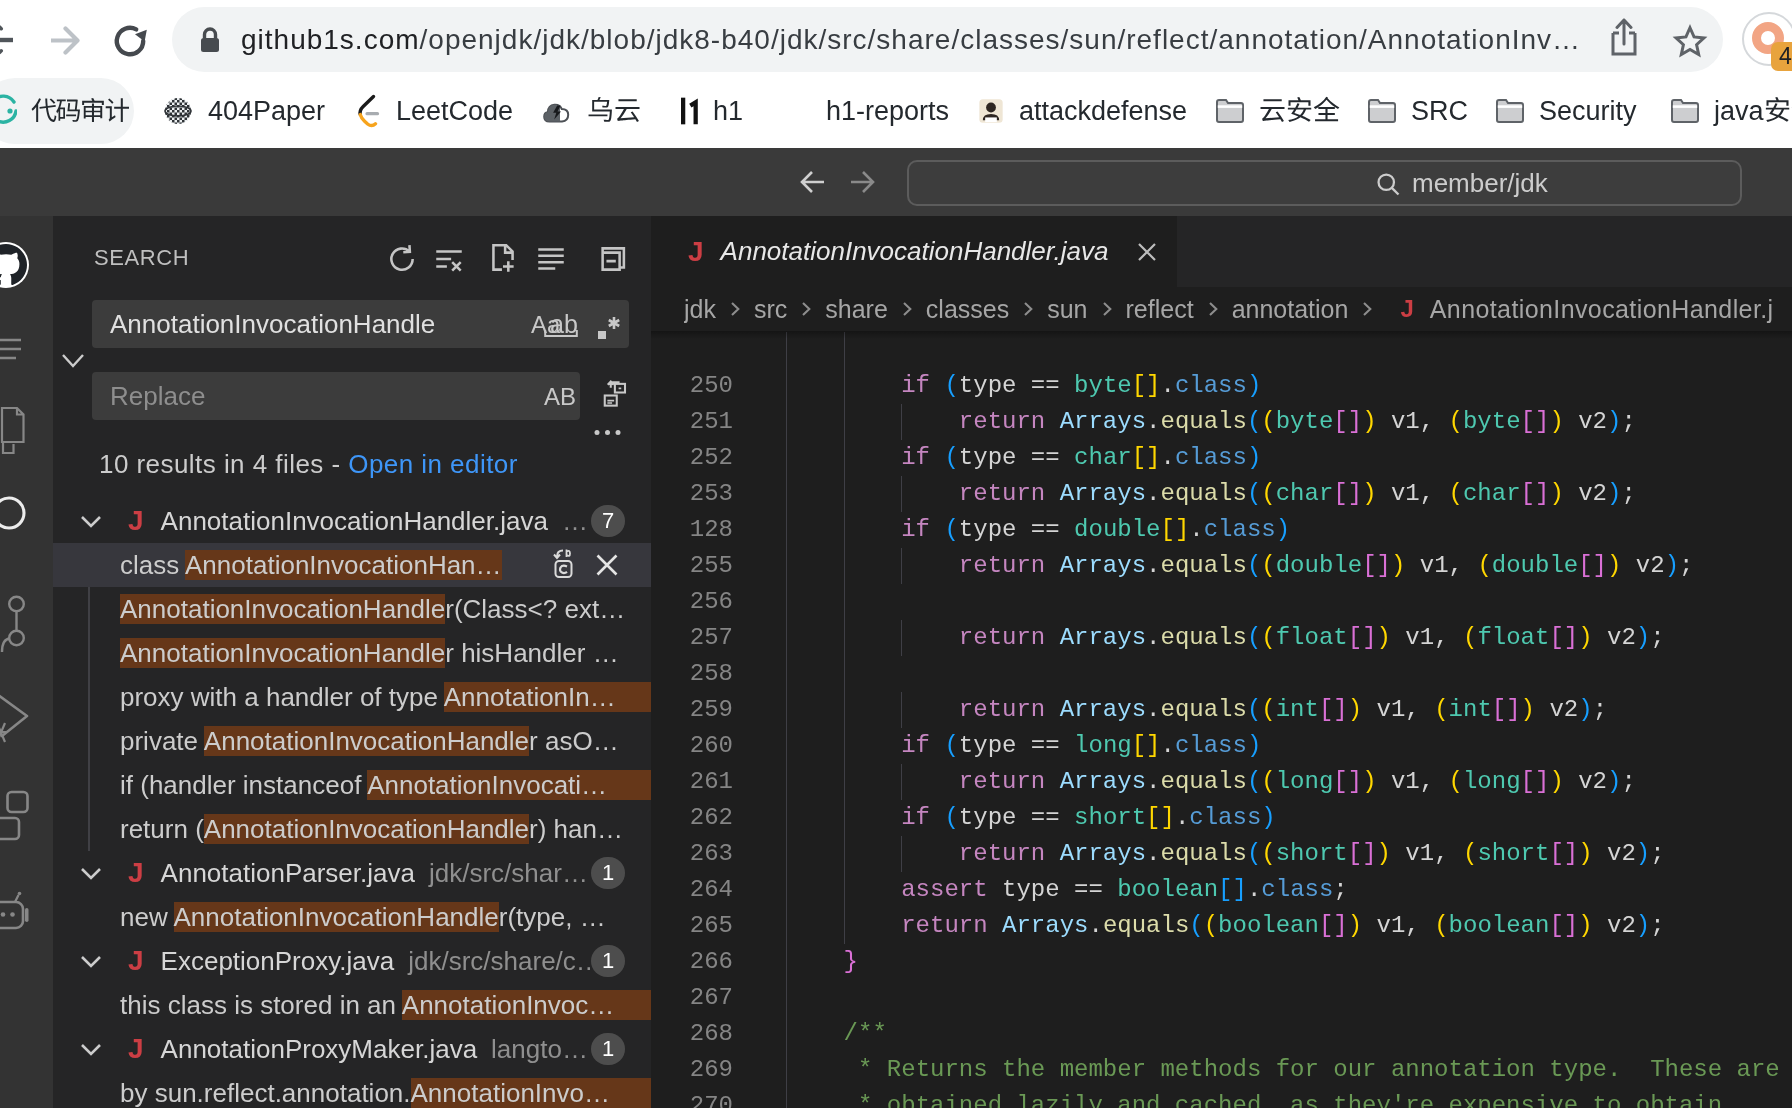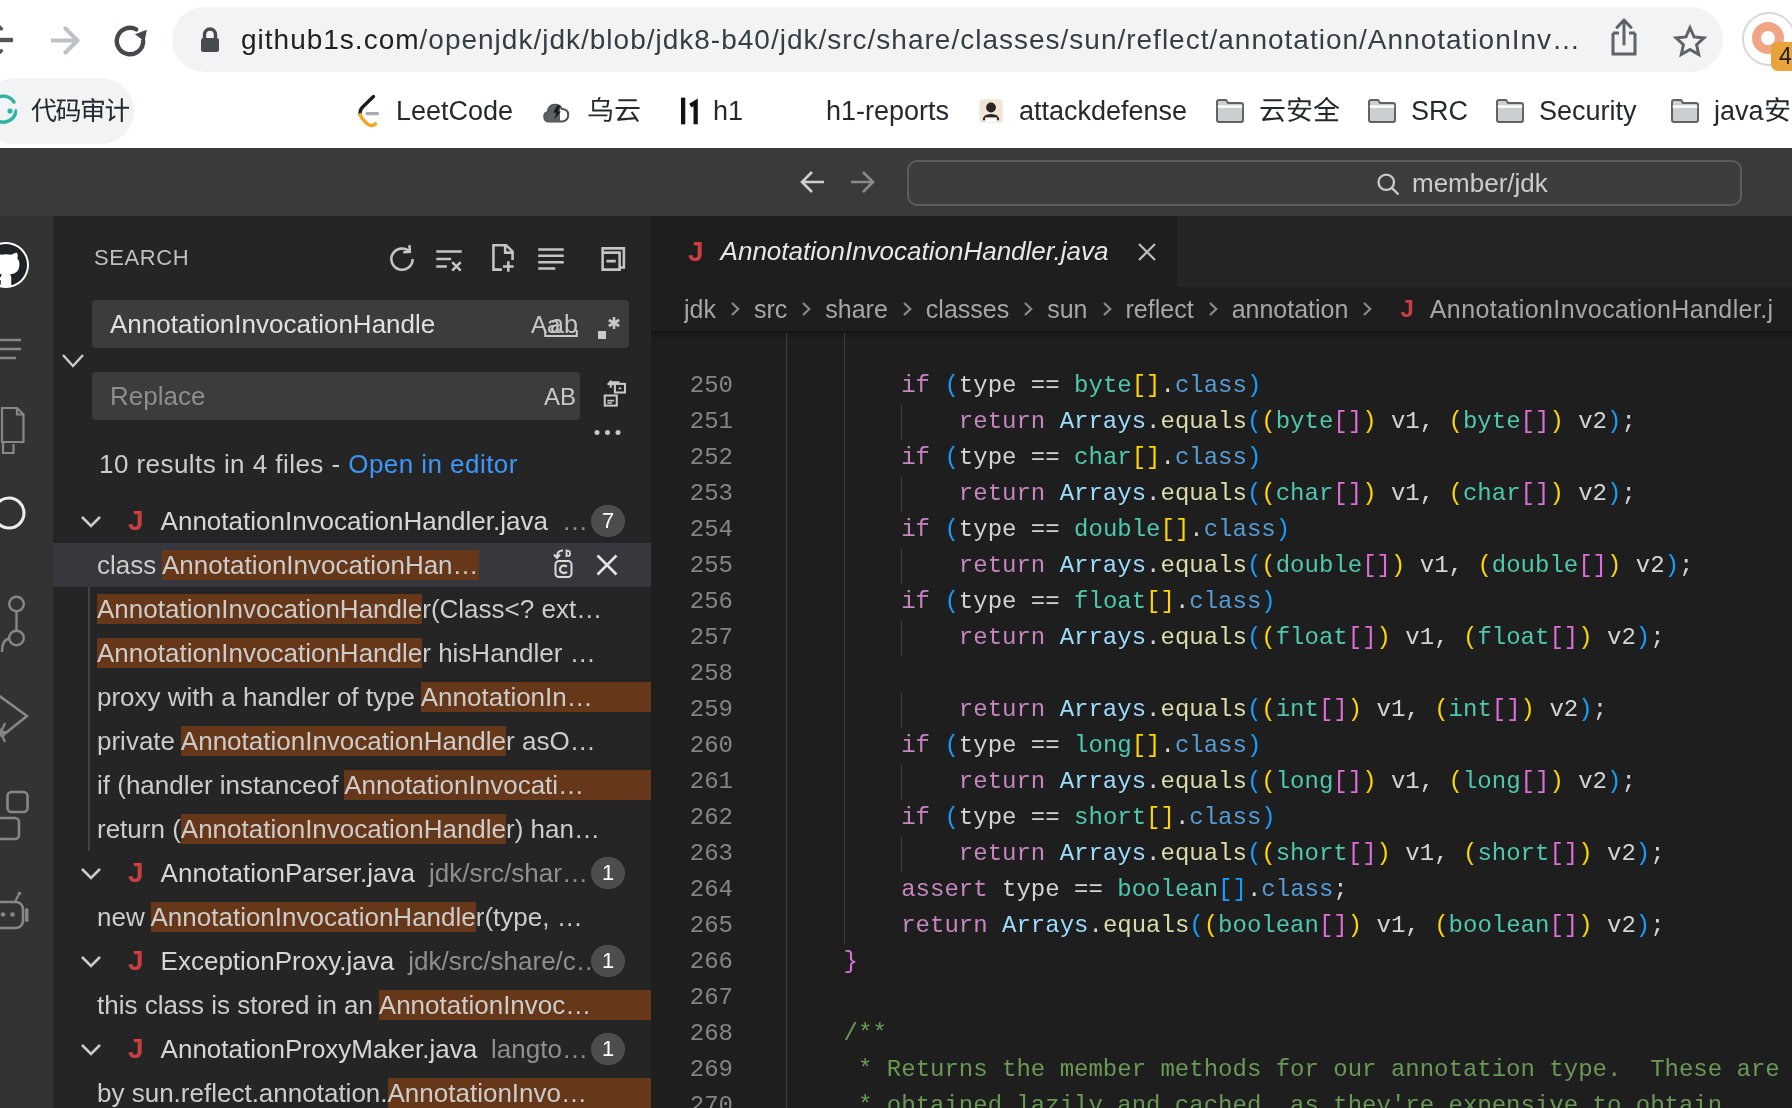--- a/index.html
+++ b/index.html
@@ -23,21 +23,21 @@
 .sinput{position:absolute;left:39px;width:537px;height:48px;background:#3c3c3c;border-radius:4px;color:#e0e0e0;font-size:26px;line-height:48px;padding-left:18px}
 .iopt{position:absolute;font-size:24px;color:#c8c8c8}
 #results{position:absolute;left:46px;top:233px;font-size:26px;color:#cccccc;letter-spacing:.45px}
 .row{position:absolute;left:0;width:598px;height:44px;display:flex;align-items:center;font-size:26px;color:#cccccc;white-space:nowrap}
 .row.sel{background:#37373d}
 .tchev{flex:none;margin-left:22px}
 .jico{font-family:"Liberation Sans";font-size:28px;color:#cc3e44;margin:0 17px 0 21px;font-weight:700;font-style:normal}
 .fname{color:#d6d6d6}
 .fdim{color:#8f8f8f;margin-left:14px}
 .badge{position:absolute;right:26px;top:6px;width:34px;height:32px;border-radius:16px;background:#4d4d4d;color:#fff;font-size:22px;text-align:center;line-height:32px}
-.mtext{margin-left:44px;overflow:hidden}
+.mtext{margin-left:67px;overflow:hidden}
 #tguide{position:absolute;left:35px;top:327px;width:2px;height:308px;background:#404045}
 
 #editor{position:absolute;left:651px;top:216px;width:1141px;height:892px;background:#1e1e1e;overflow:hidden}
 #tabs{position:absolute;left:0;top:0;width:1141px;height:71px;background:#252526}
 #tab1{position:absolute;left:0;top:0;width:526px;height:71px;background:#1e1e1e;display:flex;align-items:center}
 #tab1 .tname{font-size:26px;font-style:italic;color:#e8e8e8}
 #crumbs{position:absolute;left:33px;top:71px;width:1108px;height:44px;display:flex;align-items:center;font-size:25px;color:#a6a6a6;overflow:hidden}
 .cl{position:absolute;left:0;width:1141px;height:36px}
 .ln{position:absolute;left:0;width:82px;text-align:right;color:#858585;font:24px "Liberation Mono",monospace;line-height:36px}
 .cc{position:absolute;left:135px;font:24px "Liberation Mono",monospace;line-height:36px;white-space:pre}
@@ -77,20 +77,34 @@
       <svg width="17" height="34" viewBox="0 0 17 34" style="flex:none">
         <path d="M14 8 A 13 13 0 1 0 16 17" fill="none" stroke="#2bb3a3" stroke-width="3.4" stroke-linecap="round"></path>
         <circle cx="10" cy="17" r="2.6" fill="#2bb3a3"></circle>
       </svg>
       <svg width="98" height="29" viewBox="0 0 98 29" fill="#24292e" style="display:block">
         <path transform="translate(0.0,22.9) scale(0.02600,-0.02600)" d="M715 783C774 733 844 663 877 618L935 658C901 703 829 771 769 819ZM548 826C552 720 559 620 568 528L324 497L335 426L576 456C614 142 694 -67 860 -79C913 -82 953 -30 975 143C960 150 927 168 912 183C902 67 886 8 857 9C750 20 684 200 650 466L955 504L944 575L642 537C632 626 626 724 623 826ZM313 830C247 671 136 518 21 420C34 403 57 365 65 348C111 389 156 439 199 494V-78H276V604C317 668 354 737 384 807Z"></path>
         <path transform="translate(24.5,22.9) scale(0.02600,-0.02600)" d="M410 205V137H792V205ZM491 650C484 551 471 417 458 337H478L863 336C844 117 822 28 796 2C786 -8 776 -10 758 -9C740 -9 695 -9 647 -4C659 -23 666 -52 668 -73C716 -76 762 -76 788 -74C818 -72 837 -65 856 -43C892 -7 915 98 938 368C939 379 940 401 940 401H816C832 525 848 675 856 779L803 785L791 781H443V712H778C770 624 757 502 745 401H537C546 475 556 569 561 645ZM51 787V718H173C145 565 100 423 29 328C41 308 58 266 63 247C82 272 100 299 116 329V-34H181V46H365V479H182C208 554 229 635 245 718H394V787ZM181 411H299V113H181Z"></path>
         <path transform="translate(49.0,22.9) scale(0.02600,-0.02600)" d="M429 826C445 798 462 762 474 733H83V569H158V661H839V569H917V733H544L560 738C550 767 526 813 506 847ZM217 290H460V177H217ZM217 355V465H460V355ZM780 290V177H538V290ZM780 355H538V465H780ZM460 628V531H145V54H217V110H460V-78H538V110H780V59H855V531H538V628Z"></path>
         <path transform="translate(73.5,22.9) scale(0.02600,-0.02600)" d="M137 775C193 728 263 660 295 617L346 673C312 714 241 778 186 823ZM46 526V452H205V93C205 50 174 20 155 8C169 -7 189 -41 196 -61C212 -40 240 -18 429 116C421 130 409 162 404 182L281 98V526ZM626 837V508H372V431H626V-80H705V431H959V508H705V837Z"></path>
       </svg>
+    </div>
+    <div class="bmi" style="left:162px">
+      <svg width="32" height="32" viewBox="0 0 32 32" style="flex:none">
+        <defs>
+          <pattern id="chk" width="5" height="5" patternUnits="userSpaceOnUse">
+            <rect width="5" height="5" fill="#eceff1"></rect>
+            <rect width="2.5" height="2.5" fill="#2f3337"></rect>
+            <rect x="2.5" y="2.5" width="2.5" height="2.5" fill="#2f3337"></rect>
+          </pattern>
+        </defs>
+        <circle cx="16" cy="16" r="13" fill="url(#chk)"></circle>
+        <ellipse cx="16" cy="16" rx="13" ry="5" fill="none" stroke="#2f3337" stroke-width="1.6"></ellipse>
+      </svg>
+      <span class="bmt">404Paper</span>
     </div>
     <div class="bmi" style="left:352px">
       <svg width="30" height="36" viewBox="0 0 30 36" style="flex:none">
         <path d="M21.5 3.5 11.2 13.4 Q7.2 17.3 8.3 21.6" fill="none" stroke="#1b1b1b" stroke-width="3.4" stroke-linecap="round"></path>
         <path d="M8.3 21.6 Q9.3 25.3 12.6 28.3 L15.6 31 Q19.8 34.3 23.5 30.8" fill="none" stroke="#f7a41d" stroke-width="3.4" stroke-linecap="round"></path>
         <path d="M15 20.7 25.5 20.7" stroke="#a8acb0" stroke-width="3.2" stroke-linecap="round"></path>
       </svg>
       <span class="bmt">LeetCode</span>
     </div>
     <div class="bmi" style="left:541px">
@@ -398,30 +412,29 @@
       </div>
 <div class="cl" style="top:109px">
         <span class="ln">252</span>
         <pre class="cc">        <span style="color:#c586c0">if</span> <span style="color:#179fff">(</span><span style="color:#d4d4d4">type</span> <span style="color:#d4d4d4">==</span> <span style="color:#4ec9b0">char</span><span style="color:#ffd700">[]</span><span style="color:#d4d4d4">.</span><span style="color:#569cd6">class</span><span style="color:#179fff">)</span></pre>
       </div>
 <div class="cl" style="top:145px">
         <span class="ln">253</span>
         <pre class="cc">            <span style="color:#c586c0">return</span> <span style="color:#9cdcfe">Arrays</span><span style="color:#d4d4d4">.</span><span style="color:#dcdcaa">equals</span><span style="color:#179fff">(</span><span style="color:#ffd700">(</span><span style="color:#4ec9b0">char</span><span style="color:#da70d6">[]</span><span style="color:#ffd700">)</span><span style="color:#d4d4d4"> v1, </span><span style="color:#ffd700">(</span><span style="color:#4ec9b0">char</span><span style="color:#da70d6">[]</span><span style="color:#ffd700">)</span><span style="color:#d4d4d4"> v2</span><span style="color:#179fff">)</span><span style="color:#d4d4d4">;</span></pre>
       </div>
 <div class="cl" style="top:181px">
-        <span class="ln">254</span>
+        <span class="ln">128</span>
         <pre class="cc">        <span style="color:#c586c0">if</span> <span style="color:#179fff">(</span><span style="color:#d4d4d4">type</span> <span style="color:#d4d4d4">==</span> <span style="color:#4ec9b0">double</span><span style="color:#ffd700">[]</span><span style="color:#d4d4d4">.</span><span style="color:#569cd6">class</span><span style="color:#179fff">)</span></pre>
       </div>
 <div class="cl" style="top:217px">
         <span class="ln">255</span>
         <pre class="cc">            <span style="color:#c586c0">return</span> <span style="color:#9cdcfe">Arrays</span><span style="color:#d4d4d4">.</span><span style="color:#dcdcaa">equals</span><span style="color:#179fff">(</span><span style="color:#ffd700">(</span><span style="color:#4ec9b0">double</span><span style="color:#da70d6">[]</span><span style="color:#ffd700">)</span><span style="color:#d4d4d4"> v1, </span><span style="color:#ffd700">(</span><span style="color:#4ec9b0">double</span><span style="color:#da70d6">[]</span><span style="color:#ffd700">)</span><span style="color:#d4d4d4"> v2</span><span style="color:#179fff">)</span><span style="color:#d4d4d4">;</span></pre>
       </div>
 <div class="cl" style="top:253px">
         <span class="ln">256</span>
-        <pre class="cc">        <span style="color:#c586c0">if</span> <span style="color:#179fff">(</span><span style="color:#d4d4d4">type</span> <span style="color:#d4d4d4">==</span> <span style="color:#4ec9b0">float</span><span style="color:#ffd700">[]</span><span style="color:#d4d4d4">.</span><span style="color:#569cd6">class</span><span style="color:#179fff">)</span></pre>
       </div>
 <div class="cl" style="top:289px">
         <span class="ln">257</span>
         <pre class="cc">            <span style="color:#c586c0">return</span> <span style="color:#9cdcfe">Arrays</span><span style="color:#d4d4d4">.</span><span style="color:#dcdcaa">equals</span><span style="color:#179fff">(</span><span style="color:#ffd700">(</span><span style="color:#4ec9b0">float</span><span style="color:#da70d6">[]</span><span style="color:#ffd700">)</span><span style="color:#d4d4d4"> v1, </span><span style="color:#ffd700">(</span><span style="color:#4ec9b0">float</span><span style="color:#da70d6">[]</span><span style="color:#ffd700">)</span><span style="color:#d4d4d4"> v2</span><span style="color:#179fff">)</span><span style="color:#d4d4d4">;</span></pre>
       </div>
 <div class="cl" style="top:325px">
         <span class="ln">258</span>
       </div>
 <div class="cl" style="top:361px">
         <span class="ln">259</span>

